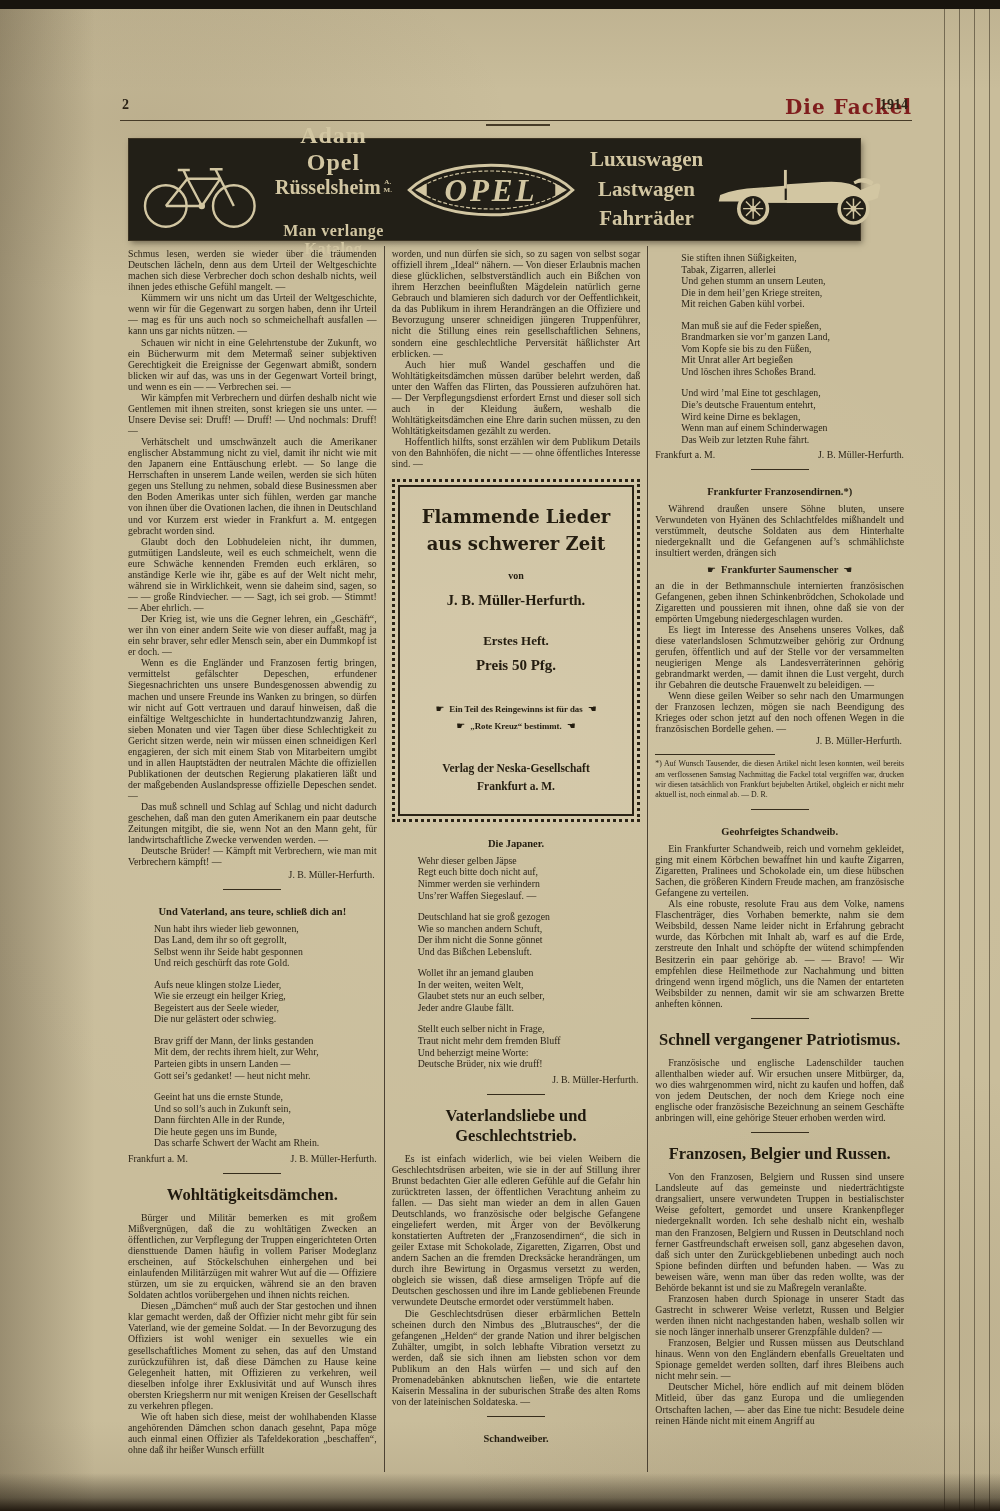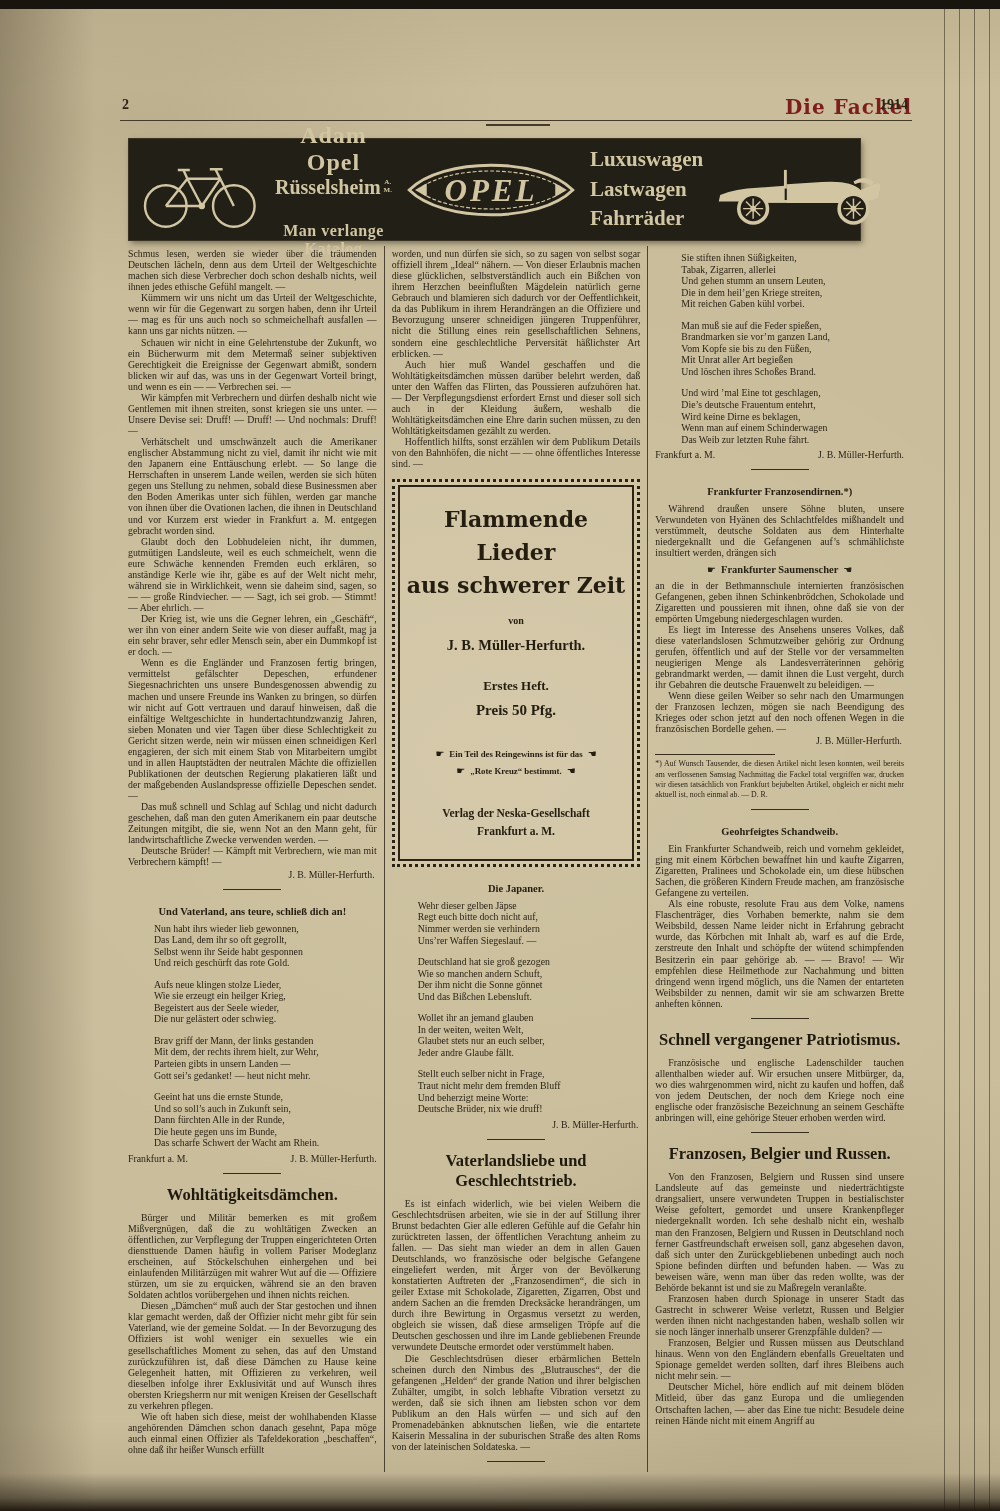--- a/index.html
+++ b/index.html
@@ -33,21 +33,21 @@
   
   .ad-banner{position:absolute;top:139px;left:129px;width:731px;height:101px;
     background:#221f17;color:#d2c6a2;display:flex;align-items:center;gap:10px;
     padding:0 8px;box-sizing:border-box;box-shadow:0 0 0 1px #3a3222, 2px 3px 6px rgba(30,24,12,.5);}
   .brand{width:196px;text-align:center;}
   .brand-name{font-size:24px;font-weight:bold;letter-spacing:1px;}
   .brand-city-row{font-size:20px;font-weight:bold;display:flex;justify-content:center;align-items:center;gap:3px;font-family:Liberation Serif, serif;}
   .city-sup{display:inline-flex;flex-direction:column;font-size:7px;line-height:1.1;font-weight:bold;}
   .catalog{font-size:16px;font-weight:bold;margin-top:23px;letter-spacing:.5px;}
   .opel-logo{position:relative;width:178px;height:74px;flex:none;font-style:italic;}
-  .products{width:142px;font-size:21px;font-weight:bold;line-height:1.4;text-align:left;}
+  .products{width:142px;font-size:21px;font-weight:bold;line-height:1.4;text-align:center;}
   svg.bike,svg.car{flex:none;}
 
   
   .columns{position:absolute;top:246px;left:121px;width:790px;height:1226px;display:flex;
     color:#2b2418;}
   .col{flex:1;padding:2px 7px;overflow:hidden;min-width:0;}
   .col + .col{border-left:1px solid #4c4233;}
   .para{margin:0;font-size:9.8px;line-height:1.13;text-align:justify;text-indent:13px;}
   .para.ni{text-indent:0;}
   .head-lg{font-family:Liberation Serif, serif;font-weight:bold;font-size:16.5px;text-align:center;
@@ -61,21 +61,21 @@
   .rule{width:58px;height:1px;background:#352c1c;margin:9px auto;}
   .manline{text-align:center;font-weight:bold;font-size:10.5px;margin:5px 0;}
   .manicule{font-family:"DejaVu Sans",sans-serif;font-size:10px;padding:0 5px;}
   .footnote{margin-top:8px;}
   .fn-rule{width:120px;height:1px;background:#352c1c;margin:0 0 4px;}
   .fn-text{font-size:7.8px;line-height:1.3;text-align:justify;}
 
   
   .adbox{margin:10px 0 8px;border:3px dotted #2a2315;padding:3px;background:rgba(255,250,230,.12);}
   .adbox-inner{border:2px solid #2a2315;padding:16px 6px 18px;text-align:center;color:#241d10;}
-  .adbox-title{font-family:"DejaVu Serif",serif;font-weight:bold;font-size:22px;line-height:1.5;}
+  .adbox-title{font-family:"DejaVu Serif",serif;font-weight:bold;font-size:18px;line-height:1.5;}
   .adbox-von{font-size:10px;font-weight:bold;margin-top:13px;}
   .adbox-author{font-size:14.5px;font-weight:bold;margin-top:11px;}
   .adbox-heft{font-size:13px;font-weight:bold;margin-top:24px;}
   .adbox-price{font-size:15px;font-weight:bold;margin-top:8px;}
   .adbox-note{font-size:8.8px;font-weight:bold;margin-top:26px;line-height:1.7;}
   .adbox-pub{font-size:11.5px;font-weight:bold;line-height:1.55;}
   .adbox-pub.first{margin-top:26px;}
 </style>
 </head>
 <body>

